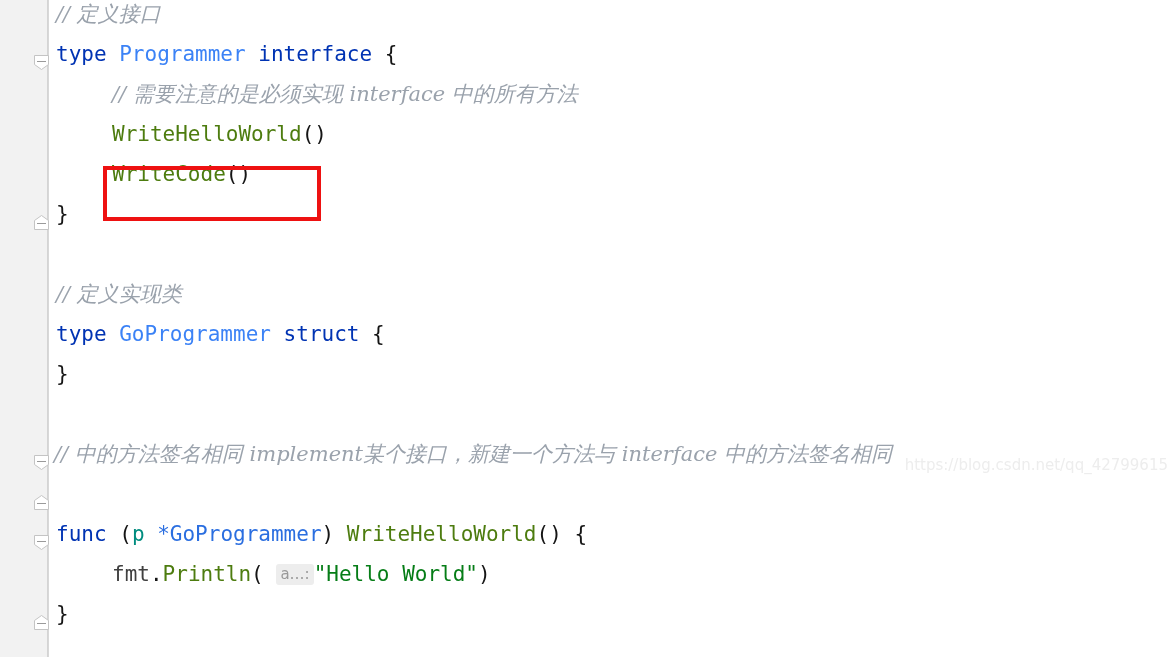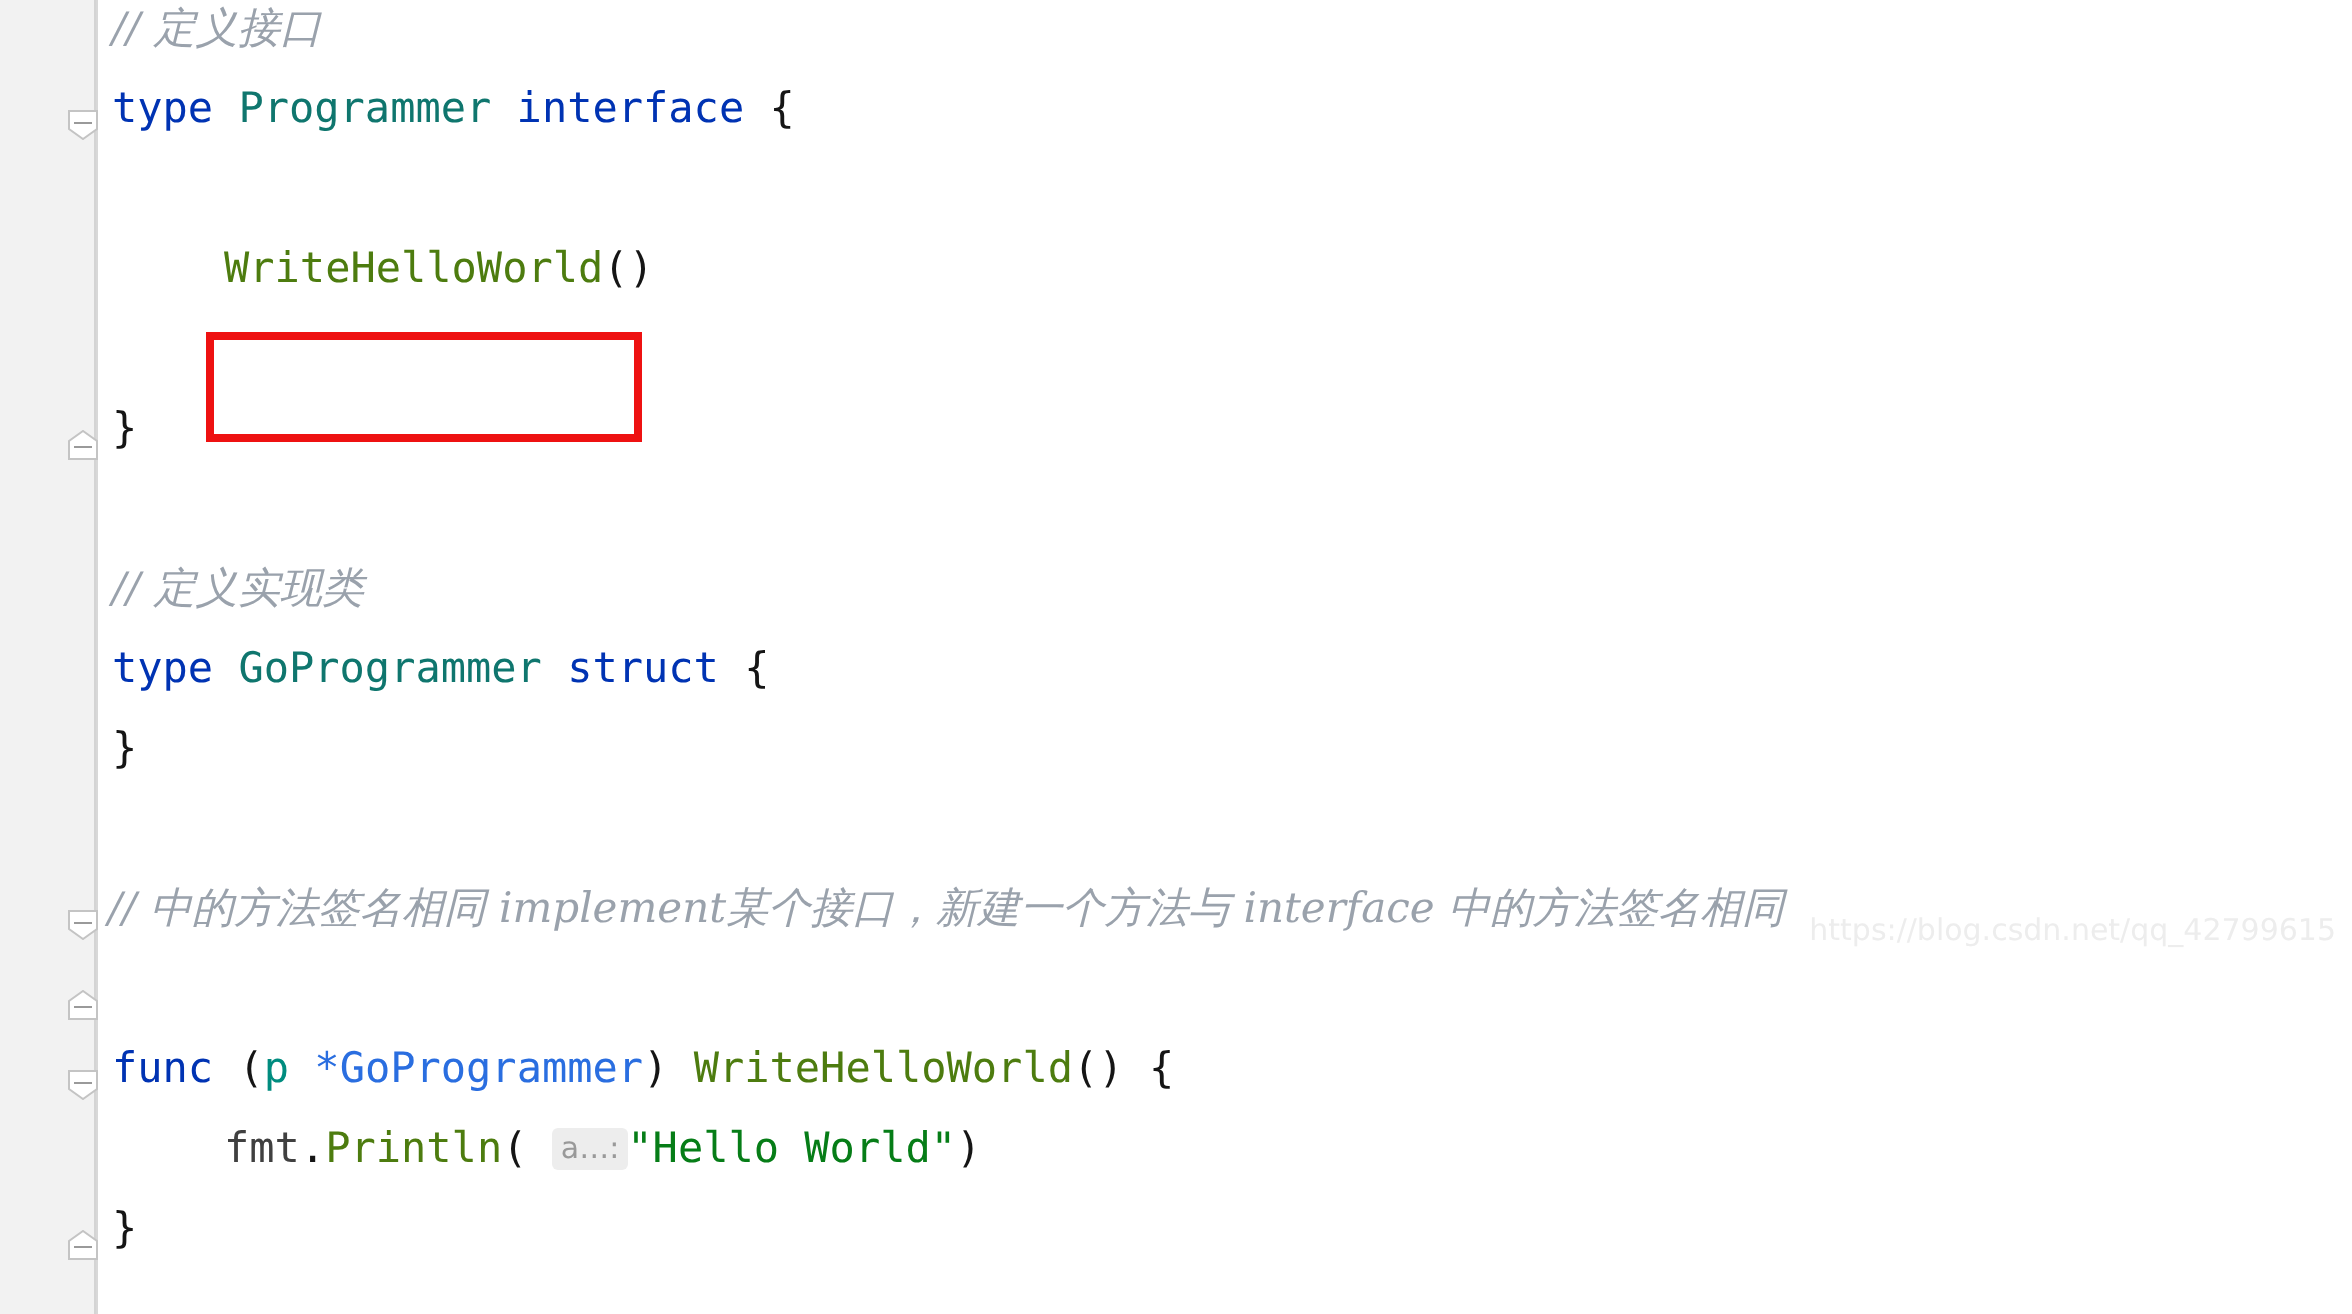--- a/index.html
+++ b/index.html
@@ -67,21 +67,21 @@
     left: 0;
     height: 40px;
     line-height: 40px;
     font-size: 21px;
     white-space: pre;
     letter-spacing: 0px;
   }
 
   
   .kw       { color: #0033b3; }
-  .ident    { color: #0f766e; }
+  .ident    { color: #3b82f6; }
   .punct    { color: #151515; }
   .method   { color: #4d7c0f; }
   .pkg      { color: #404040; }
   .recv     { color: #008c7f; }
   .typeref  { color: #2a6ee0; }
   .str      { color: #067d17; }
   .comment  { color: #9aa2ac; font-style: italic; font-family: "DejaVu Serif","Liberation Serif",serif; }
 
   
   .hint {
@@ -157,23 +157,25 @@
     </svg>
     <div class="dash" style="top:8px"></div>
   </div>
 
   <div id="code">
 
     <div class="line" style="top:-6px"><span class="comment">// 定义接口</span></div>
 
     <div class="line" style="top:34px"><span class="kw">type</span><span class="ident"> Programmer </span><span class="kw">interface</span><span class="punct"> {</span></div>
 
+    <div class="line" style="top:74px; left:56px"><span class="comment">// 需要注意的是必须实现 </span><span class="comment mono">interface</span><span class="comment"> 中的所有方法</span></div>
 
     <div class="line" style="top:114px; left:56px"><span class="method">WriteHelloWorld</span><span class="punct">()</span></div>
 
+    <div class="line" style="top:154px; left:56px"><span class="method">WriteCode</span><span class="punct">()</span></div>
 
     <div class="line" style="top:194px"><span class="punct">}</span></div>
 
     <div class="line" style="top:274px"><span class="comment">// 定义实现类</span></div>
 
     <div class="line" style="top:314px"><span class="kw">type</span><span class="ident"> GoProgrammer </span><span class="kw">struct</span><span class="punct"> {</span></div>
 
     <div class="line" style="top:354px"><span class="punct">}</span></div>
 
     <div class="line" style="top:434px; left:-2px"><span class="comment">// 中的方法签名相同 </span><span class="comment mono">implement</span><span class="comment">某个接口，新建一个方法与 </span><span class="comment mono">interface</span><span class="comment"> 中的方法签名相同</span></div>

